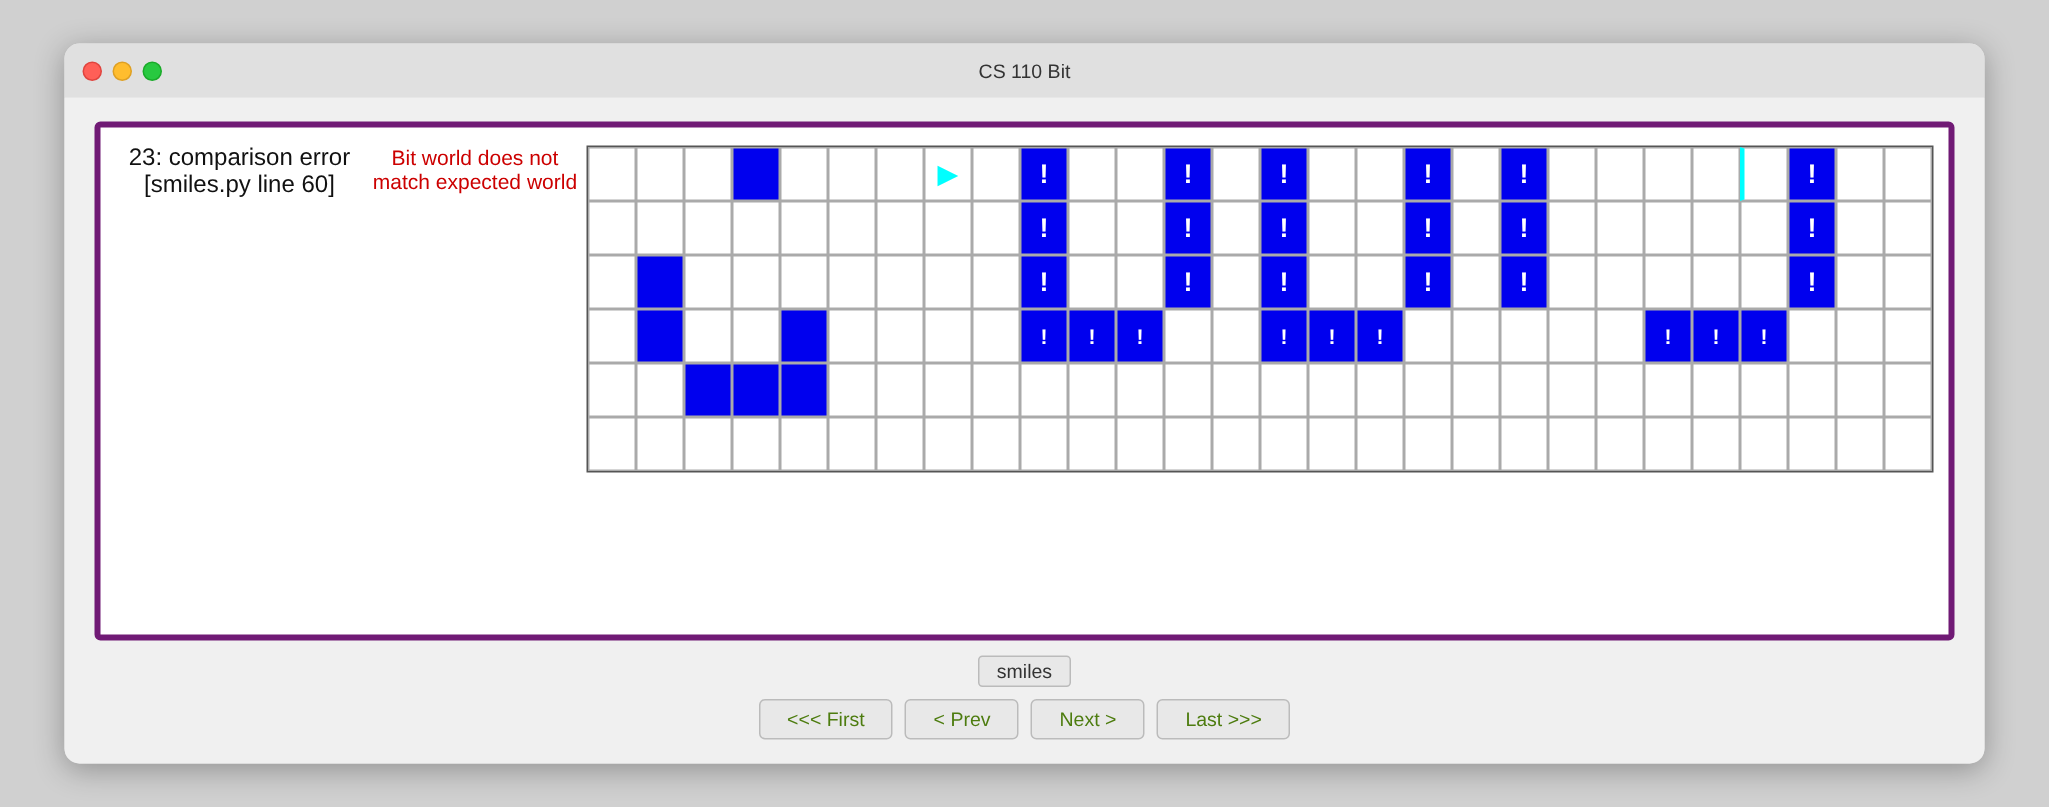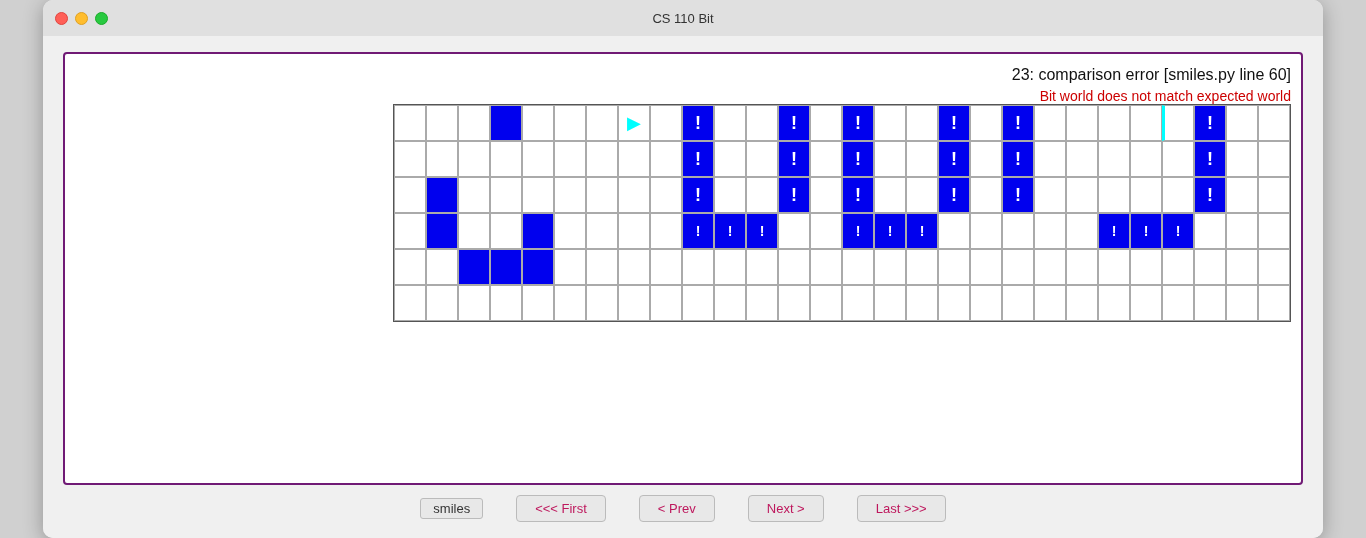--- a/index.html
+++ b/index.html
@@ -8,21 +8,21 @@
       font-family: -apple-system, BlinkMacSystemFont, "Helvetica Neue", Arial, sans-serif;
       display: flex;
       align-items: center;
       justify-content: center;
       width: 1366px;
       height: 538px;
       overflow: hidden;
     }
     .window {
       width: 1280px;
-      height: 538px;
+      height: 480px;
       background: #ececec;
       border-radius: 10px;
       box-shadow: 0 4px 20px rgba(0,0,0,0.3);
       display: flex;
       flex-direction: column;
     }
     .titlebar {
       height: 36px;
       background: #e0e0e0;
       border-radius: 10px 10px 0 0;
@@ -54,27 +54,27 @@
       flex: 1;
       background: #f0f0f0;
       border-radius: 0 0 10px 10px;
       display: flex;
       flex-direction: column;
       align-items: center;
       padding: 16px 20px 16px 20px;
     }
     .content-panel {
       background: #fff;
-      border: 2px solid #701a75;
+      border: 4px solid #701a75;
       border-radius: 4px;
       width: 100%;
       flex: 1;
       display: flex;
-      flex-direction: column;
-      align-items: flex-end;
+      flex-direction: row;
+      align-items: flex-start;
       padding: 12px 10px 10px 10px;
     }
     .error-title {
       font-size: 16px;
       color: #111;
       margin-bottom: 4px;
       text-align: center;
     }
     .error-sub {
       font-size: 14px;
@@ -119,21 +119,21 @@
       font-size: 18px;
       color: #00ffff;
     }
     .cell.cursor-cell {
       background: #fff;
       border-left: 3px solid #00ffff;
     }
     .footer {
       margin-top: 10px;
       display: flex;
-      flex-direction: row;
+      flex-direction: column;
       align-items: center;
       gap: 8px;
     }
     .test-label {
       font-size: 13px;
       color: #333;
       background: #e8e8e8;
       border: 1px solid #bbb;
       border-radius: 3px;
       padding: 2px 12px;
@@ -142,22 +142,21 @@
       display: flex;
       gap: 8px;
     }
     .nav-btn {
       font-size: 13px;
       padding: 5px 18px;
       background: #e8e8e8;
       border: 1px solid #bbb;
       border-radius: 4px;
       cursor: pointer;
-      color: #be185d;
-      margin-left: 25px;
+      color: #4d7c0f;
     }
   </style>
 </head>
 <body>
 
 <div class="window">
   <div class="titlebar">
     <div class="traffic-lights">
       <div class="tl tl-close"></div>
       <div class="tl tl-min"></div>

